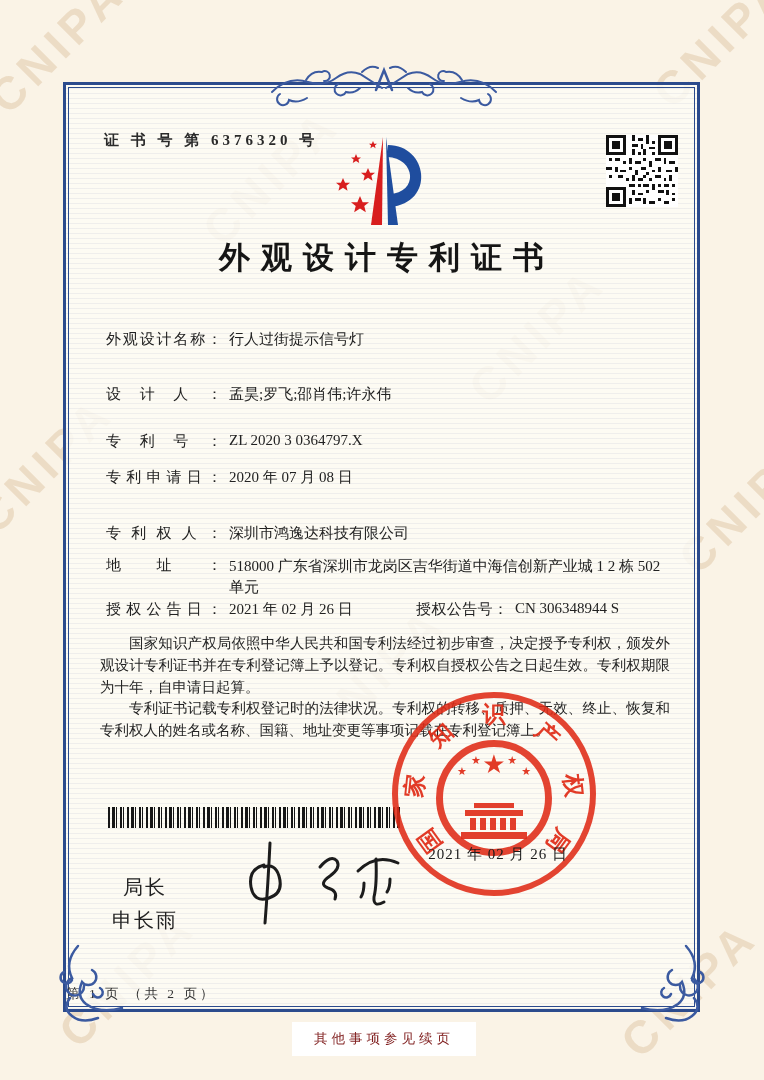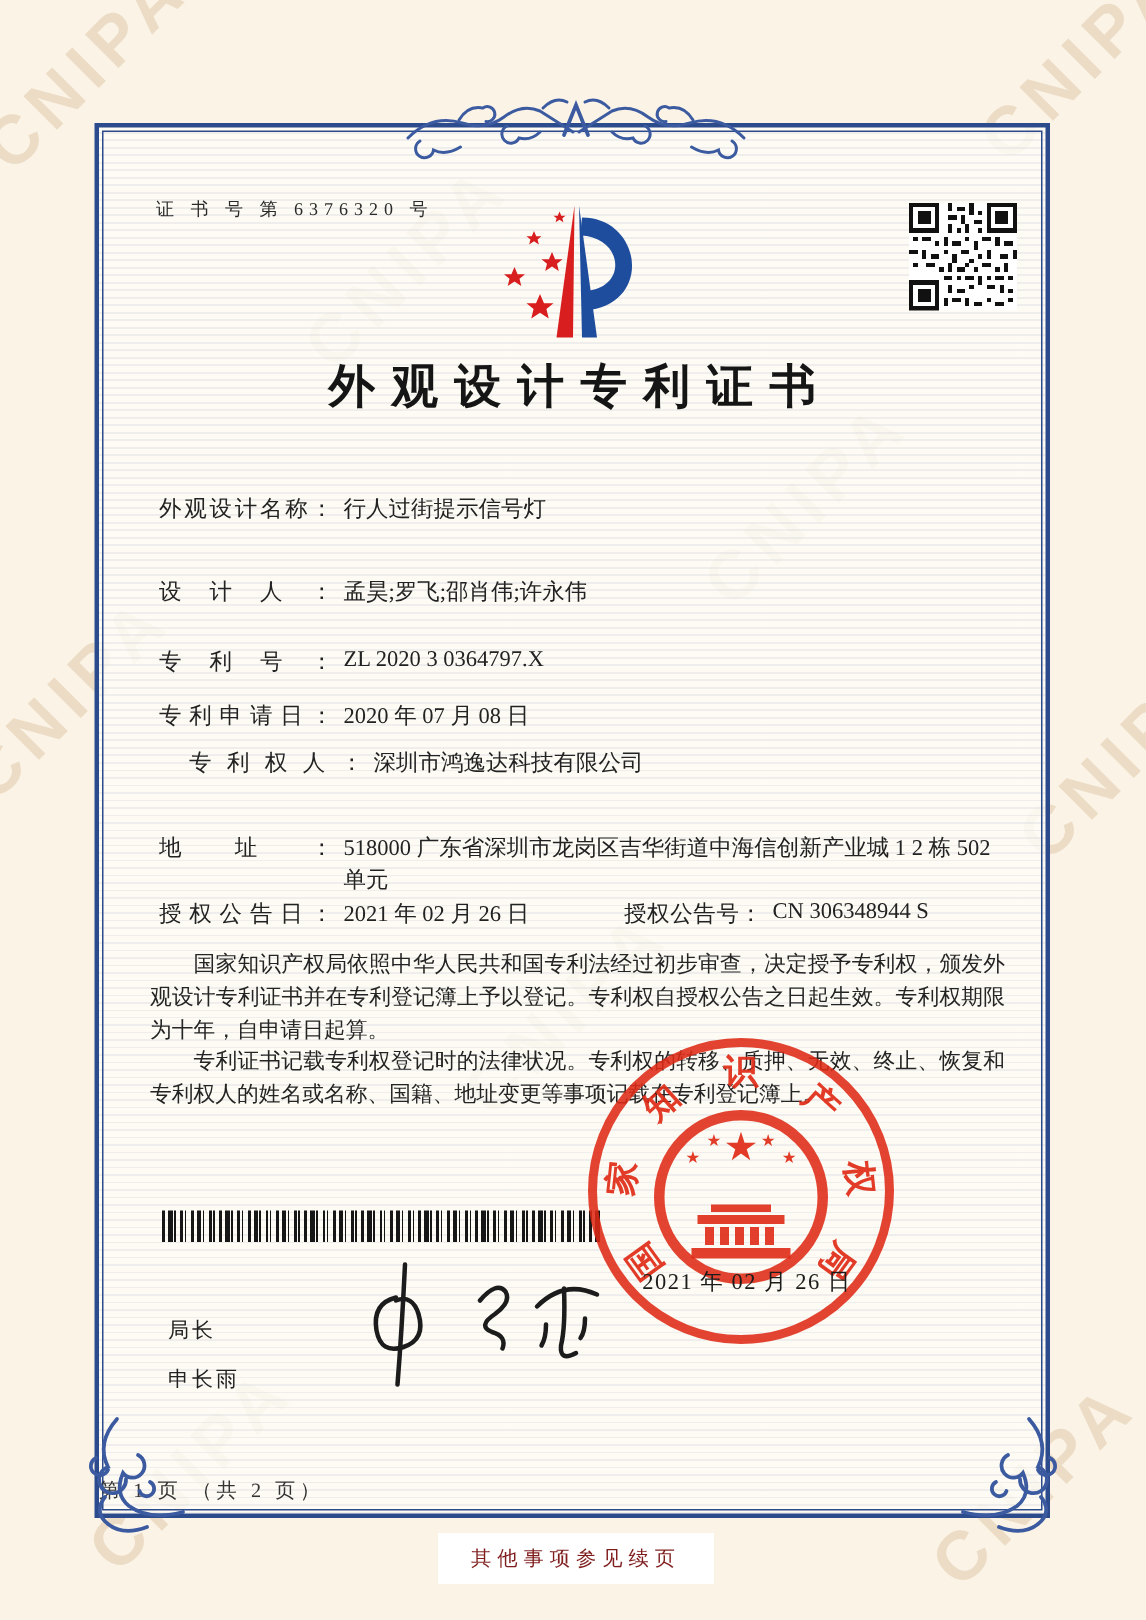--- a/index.html
+++ b/index.html
@@ -46,21 +46,21 @@
 
   
   .ornament { position:absolute; z-index:3; }
   .orn-top    { left:266px; top:50px;  width:236px; height:62px; }
   .orn-bl     { left:48px;  top:942px; width:96px;  height:92px; }
   .orn-br     { left:620px; top:942px; width:96px;  height:92px; transform:scaleX(-1); }
 
   
   .cert-no {
     position:absolute; left:38px; top:46px;
-    font-size:12px; letter-spacing:4px; color:#2a2a2a;
+    font-size:15px; letter-spacing:4px; color:#2a2a2a;font-weight:bold;
   }
   .logo { position:absolute; left:250px; top:48px; width:134px; height:96px; }
   .qr   { position:absolute; left:540px; top:50px; width:72px; height:72px; }
   .doc-title {
     position:absolute; left:0; top:152px; width:100%;
     text-align:center;
     font-size:31px; font-weight:bold; letter-spacing:11px;
     text-indent:11px;
     color:#151515;
   }
@@ -69,21 +69,21 @@
   .fields { position:absolute; left:40px; top:240px; width:566px; font-size:15px; }
   .frow { position:absolute; left:0; white-space:nowrap; }
   .flabel {
     display:inline-block; width:116px;
     text-align:justify; text-align-last:justify;
     vertical-align:top; color:#222;
   }
   .fvalue { display:inline-block; margin-left:7px; color:#222; vertical-align:top; }
   .fvalue.wrap { white-space:normal; width:438px; line-height:21px; }
   .frow1 { top:5px; }  .frow2 { top:60px; }  .frow3 { top:107px; }
-  .frow4 { top:143px; } .frow5 { top:174px;margin-left:20px; } .frow6 { top:231px; }
+  .frow4 { top:143px; } .frow5 { top:199px; } .frow6 { top:231px; }
   .frow7 { top:275px; }
   .fpair2 { position:absolute; left:310px; top:0; white-space:nowrap; }
   .fpair2 .flabel { width:92px; }
 
   
   .body-text {
     position:absolute; left:34px; top:548px; width:570px;
     font-size:14.5px; line-height:21.8px; color:#242424;
     text-align:justify;
   }
@@ -97,21 +97,21 @@
       #161616 0 2px,   transparent 2px 4px,
       #161616 4px 7px, transparent 7px 8px,
       #161616 8px 9px, transparent 9px 12px,
       #161616 12px 14px, transparent 14px 15px,
       #161616 15px 16px, transparent 16px 19px);
   }
 
   
   .commissioner {
     position:absolute; left:46px; top:786px;
-    font-size:14px; line-height:33px; color:#222; letter-spacing:2px;
+    font-size:20px; line-height:33px; color:#222; letter-spacing:2px;text-align:center;
   }
   .sig-script { position:absolute; left:148px; top:752px; width:240px; height:100px; }
 
   
   .seal {
     position:absolute; left:392px; top:692px;
     width:204px; height:204px; z-index:2;
   }
   .seal-ring {
     position:absolute; inset:0; border-radius:50%;

